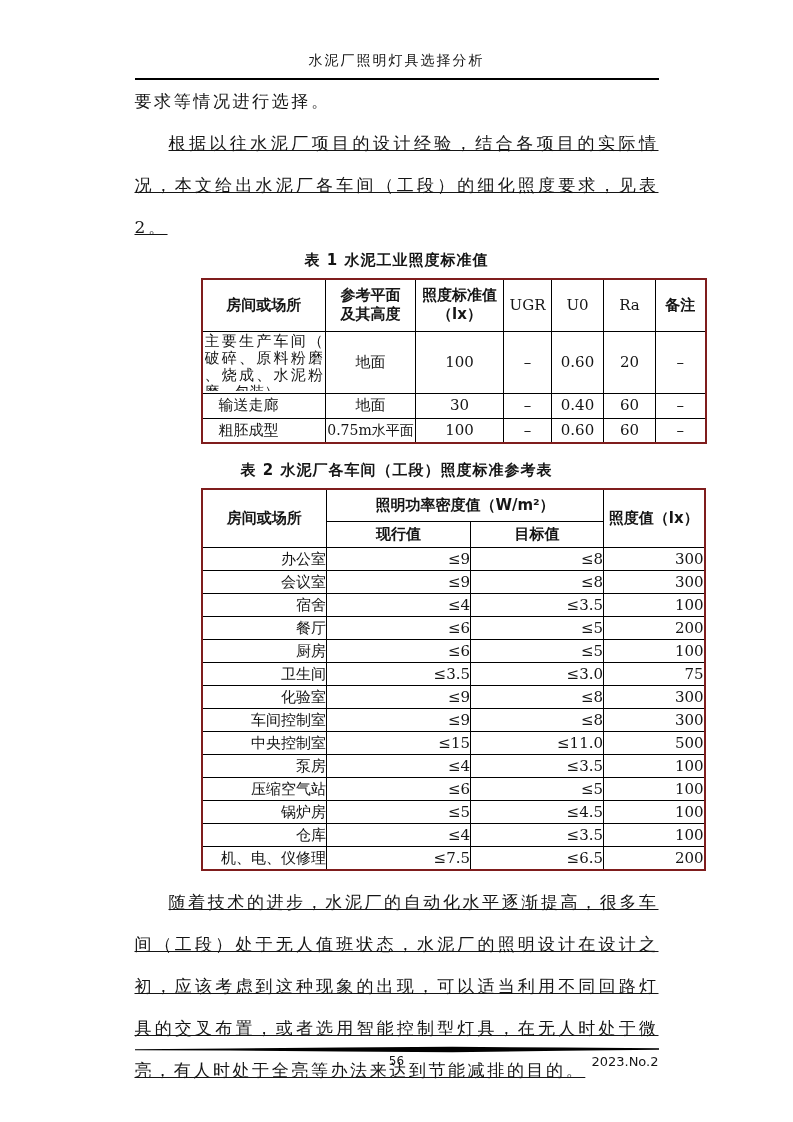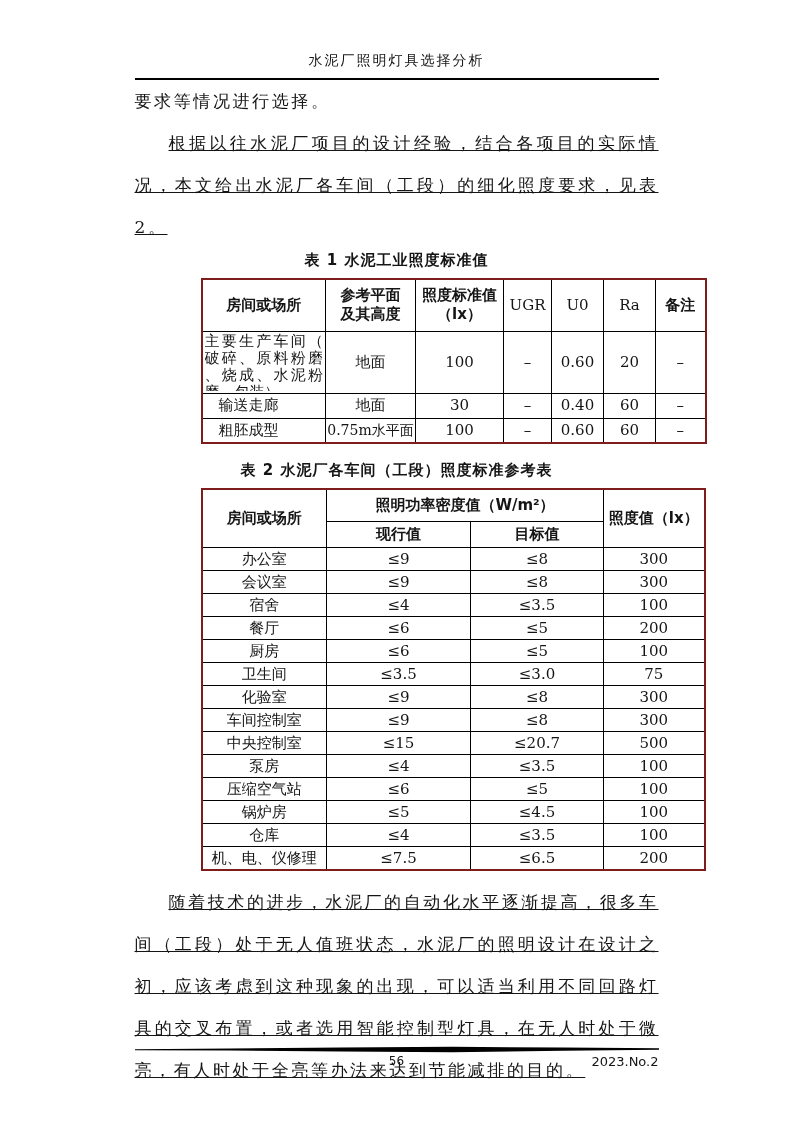--- a/index.html
+++ b/index.html
@@ -38,21 +38,21 @@
   .t1 td.room { text-align:left; padding-left:16px; }
   .t1 td.roomwrap { text-align:left; padding:1px 2px; vertical-align:top; }
   .t1 .clip { height:58px; overflow:hidden; line-height:17px;
     text-align:justify; text-justify:inter-character; line-break:anywhere; }
   .t1 td.nowrap { white-space:nowrap; font-size:14px; }
   .w4 { display:inline-block; max-width:68px; }
   .t2 { width:503px; }
   .t2 .ghrow { height:32px; }
   .t2 .shrow { height:26px; }
   .t2 .drow  { height:23px; }
-  .t2 .drow td { line-height:22px; }
+  .t2 .drow td { line-height:22px;text-align:right; }
   
   .footer { position:absolute; left:66px; right:66px; top:1046px; }
   .footrule { display:block; width:100%; height:7px; }
   .footrow { position:relative; height:18px; margin-top:1px;
     font-family:"DejaVu Sans", sans-serif; }
   .pagenum { position:absolute; left:0; right:0; text-align:center;
     font-size:12px; }
   .issue { position:absolute; right:0; top:0; font-size:13px; }
 </style>
 </head>
@@ -184,21 +184,21 @@
     </tr>
     <tr class="drow">
       <td>车间控制室</td>
       <td>≤9</td>
       <td>≤8</td>
       <td>300</td>
     </tr>
     <tr class="drow">
       <td>中央控制室</td>
       <td>≤15</td>
-      <td>≤20.7</td>
+      <td>≤11.0</td>
       <td>500</td>
     </tr>
     <tr class="drow">
       <td>泵房</td>
       <td>≤4</td>
       <td>≤3.5</td>
       <td>100</td>
     </tr>
     <tr class="drow">
       <td>压缩空气站</td>

